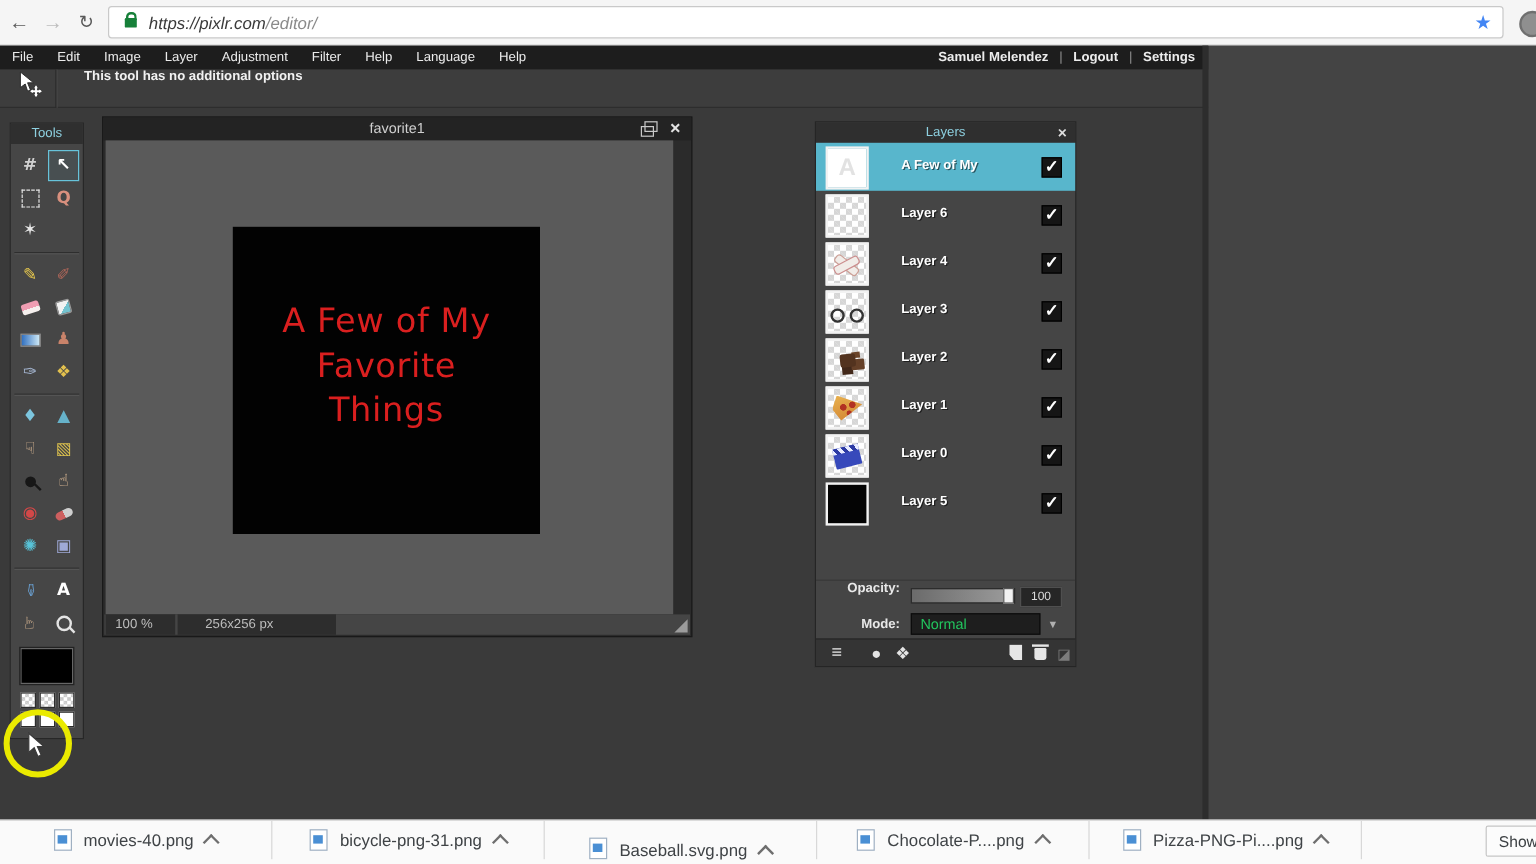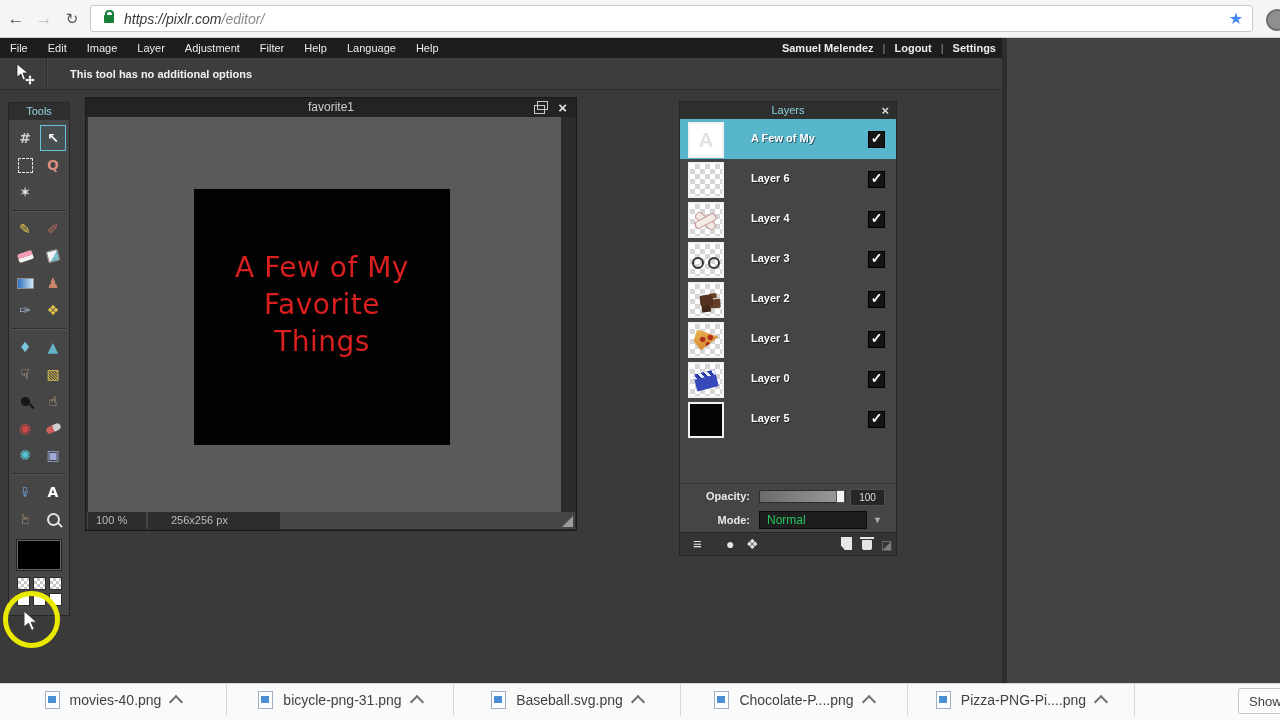--- a/index.html
+++ b/index.html
@@ -20,21 +20,21 @@
   .star{position:absolute;right:9px;top:3px;color:#4285f4;font-size:16px;}
   .profile-blob{position:absolute;left:1266px;top:9px;width:22px;height:22px;border-radius:50%;background:#8f8f8f;border:2px solid #6f6f6f;box-sizing:border-box;}
 
   
   .menu-bar{position:absolute;top:38px;left:0;width:1007px;height:20px;background:#1d1d1d;display:flex;align-items:center;color:#ececec;font-size:11px;box-sizing:border-box;}
   .menu-item{padding:0 10px;line-height:20px;}
   .menu-right{position:absolute;right:11px;top:0;line-height:20px;font-weight:bold;display:flex;gap:9px;}
   .menu-right .msep{color:#8f8f8f;font-weight:normal;}
 
   
-  .options-bar{position:absolute;top:58px;left:0;width:1007px;height:32px;background:#3d3d3d;border-bottom:1px solid #2d2d2d;box-sizing:border-box;display:flex;align-items:center;}
+  .options-bar{position:absolute;top:58px;left:0;width:1007px;height:32px;background:#3d3d3d;border-bottom:1px solid #2d2d2d;box-sizing:border-box;display:flex;}
   .opt-icon{margin-left:12px;width:24px;height:24px;}
   .opt-sep{width:0;height:32px;border-left:1px solid #2c2c2c;border-right:1px solid #484848;margin-left:10px;}
   .opt-msg{margin-left:22px;color:#f2f2f2;font-weight:bold;font-size:11px;}
 
   
   .page-right{position:absolute;left:1007px;top:38px;width:273px;height:645px;background:#444;}
   .page-right::before{content:'';position:absolute;left:-5px;top:0;width:5px;height:100%;background:#2d2d2d;}
 
   
   .tools-panel{position:absolute;left:8px;top:102px;width:62px;background:#464646;border:1px solid #272727;box-sizing:border-box;}
@@ -96,21 +96,21 @@
   .art-baseball::after{transform:rotate(-28deg);border-color:#cc8f8f;}
   .art-bicycle{position:relative;width:100%;height:100%;}
   .art-bicycle::before,.art-bicycle::after{content:'';position:absolute;top:13px;width:12px;height:12px;border:2px solid #333;border-radius:50%;box-sizing:border-box;}
   .art-bicycle::before{left:2px;}
   .art-bicycle::after{right:2px;}
   .art-chocolate{width:13px;height:11px;background:#53331f;border-radius:2px;box-shadow:8px 4px 0 -1px #654028,-1px 8px 0 -2px #42281a,7px -4px 0 -3px #6b4429;transform:rotate(-6deg);}
   .art-pizza{width:25px;height:21px;background:radial-gradient(circle at 35% 45%,#b23222 2.5px,transparent 3px),radial-gradient(circle at 65% 35%,#b23222 2.5px,transparent 3px),radial-gradient(circle at 55% 68%,#b23222 2px,transparent 2.5px),linear-gradient(160deg,#e9b24f,#cf7f2e);clip-path:polygon(15% 0,100% 35%,30% 100%,0 55%);}
   .art-movie{width:22px;height:17px;background:#3749bb;position:relative;transform:rotate(-14deg);border-radius:1px;}
   .art-movie::before{content:'';position:absolute;left:0;top:0;width:100%;height:5px;background:repeating-linear-gradient(60deg,#e8ecff 0 3px,#2c3aa4 3px 6px);}
   .lp-opacity{position:absolute;left:0;top:381px;width:100%;height:22px;border-top:1px solid #383838;}
-  .lp-row-label{position:absolute;left:0;width:70px;text-align:right;color:#e8e8e8;font-weight:bold;font-size:11px;top:6px;}
+  .lp-row-label{position:absolute;left:0;width:70px;text-align:right;color:#e8e8e8;font-weight:bold;font-size:11px;top:0;}
   .op-track{position:absolute;left:79px;top:6px;width:87px;height:13px;background:linear-gradient(90deg,#6b6b6b,#9d9d9d);border:1px solid #2c2c2c;box-sizing:border-box;}
   .op-handle{position:absolute;right:0;top:-1px;width:9px;height:13px;background:#f2f2f2;border:1px solid #555;box-sizing:border-box;}
   .op-value{position:absolute;left:170px;top:5px;width:33px;height:15px;background:#262626;border:1px solid #4f4f4f;color:#ddd;font-size:10px;text-align:center;line-height:15px;box-sizing:content-box;}
   .lp-mode{position:absolute;left:0;top:409px;width:100%;height:20px;}
   .lp-mode .lp-row-label{top:3px;}
   .mode-select{position:absolute;left:79px;top:0;width:108px;height:18px;background:#1e1e1e;border:1px solid #0c0c0c;color:#22c55e;font-size:12px;line-height:17px;padding-left:7px;box-sizing:border-box;}
   .mode-arrow{position:absolute;left:193px;top:4px;color:#b0b0b0;font-size:9px;}
   .lp-bottom{position:absolute;left:0;bottom:0;width:100%;height:23px;background:#343434;border-top:1px solid #262626;box-sizing:border-box;}
   .bb{position:absolute;top:3px;color:#e4e4e4;font-size:14px;line-height:16px;}
   #bb-settings{left:13px;font-size:15px;}
@@ -429,21 +429,21 @@
         <div class="dl-item" style="left: 0px;">
           <span class="dl-fileicon"></span>
           <span class="dl-name">movies-40.png</span>
           <span class="chev"></span>
         </div>
         <div class="dl-item" style="left: 227px;">
           <span class="dl-fileicon"></span>
           <span class="dl-name">bicycle-png-31.png</span>
           <span class="chev"></span>
         </div>
-        <div class="dl-item" style="left: 454px;">
+        <div class="dl-item" style="left: 454px; align-items: flex-end;">
           <span class="dl-fileicon"></span>
           <span class="dl-name">Baseball.svg.png</span>
           <span class="chev"></span>
         </div>
         <div class="dl-item" style="left: 681px;">
           <span class="dl-fileicon"></span>
           <span class="dl-name">Chocolate-P....png</span>
           <span class="chev"></span>
         </div>
         <div class="dl-item" style="left: 908px;">

